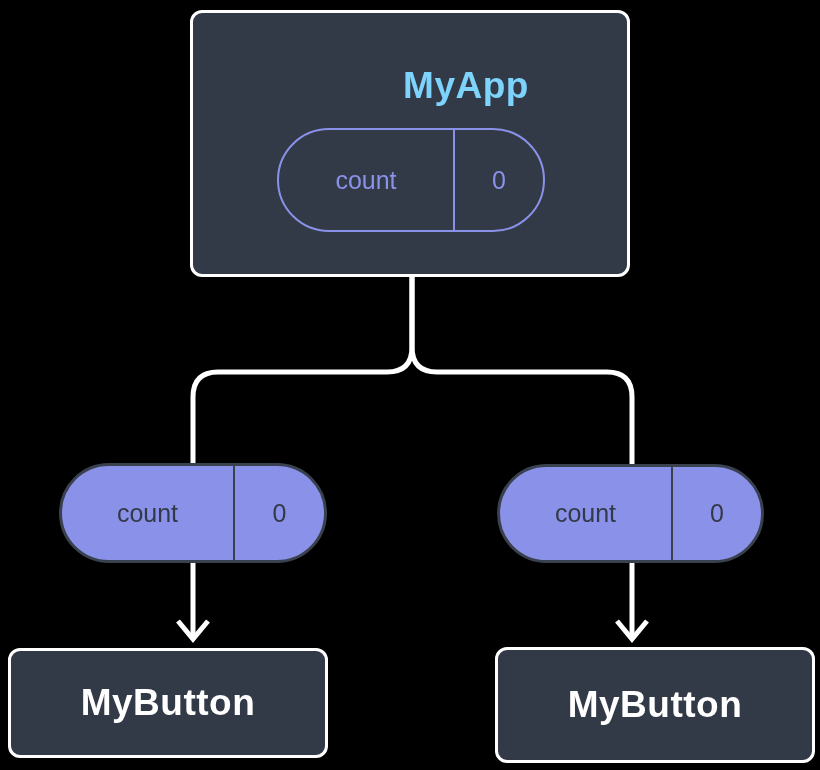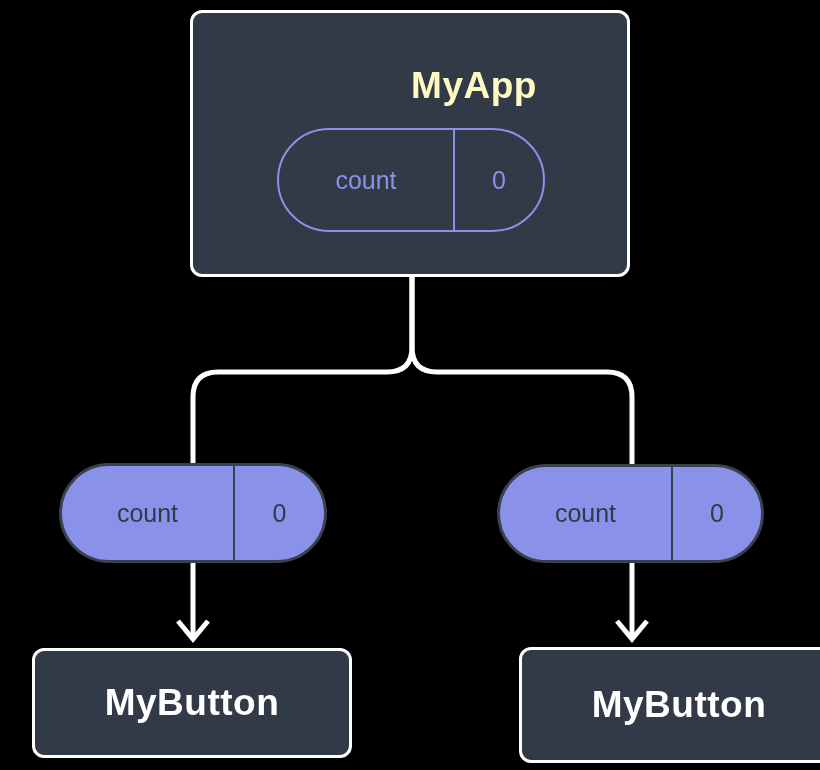--- a/index.html
+++ b/index.html
@@ -35,24 +35,24 @@
     border-radius: 12px;
   }
   .node-root {
     left: 190px;
     top: 10px;
     width: 440px;
     height: 267px;
   }
   .node-title {
     position: absolute;
-    left: 16px;
+    left: 8px;
     width: 100%;
     text-align: center;
-    color: #fef9c3;
+    color: #7dd3fc;
     font-size: 37px;
     font-weight: 600;
     letter-spacing: 0.5px;
     padding-left: 48px;
   }
   .node-root .node-title {
     top: 52px;
   }
   .pill {
     position: absolute;
@@ -104,21 +104,20 @@
   .pill-right {
     left: 497px;
     top: 464px;
     width: 267px;
     height: 99px;
   }
   .node-child {
     display: flex;
     align-items: center;
     justify-content: center;
-    margin-left: 24px;
   }
   .node-child-left {
     left: 8px;
     top: 648px;
     width: 320px;
     height: 110px;
   }
   .node-child-right {
     left: 495px;
     top: 647px;

